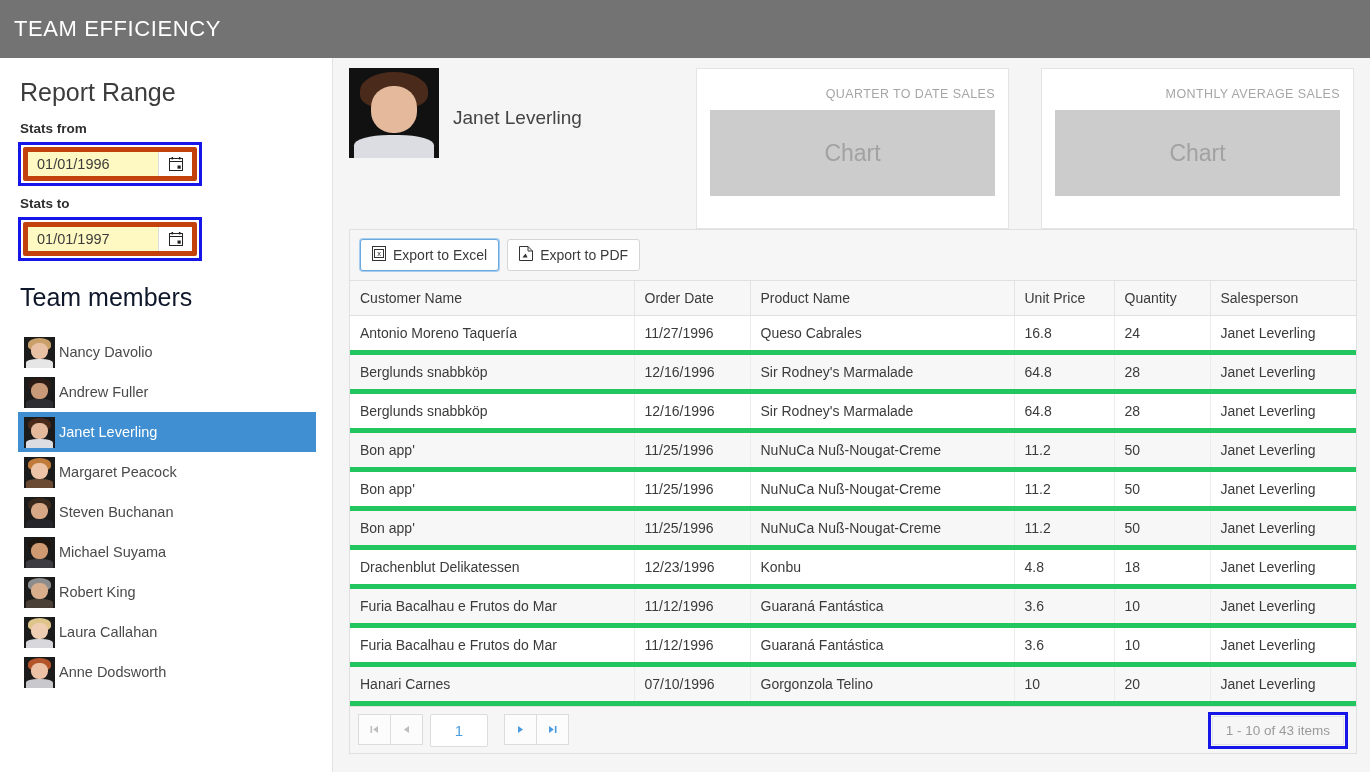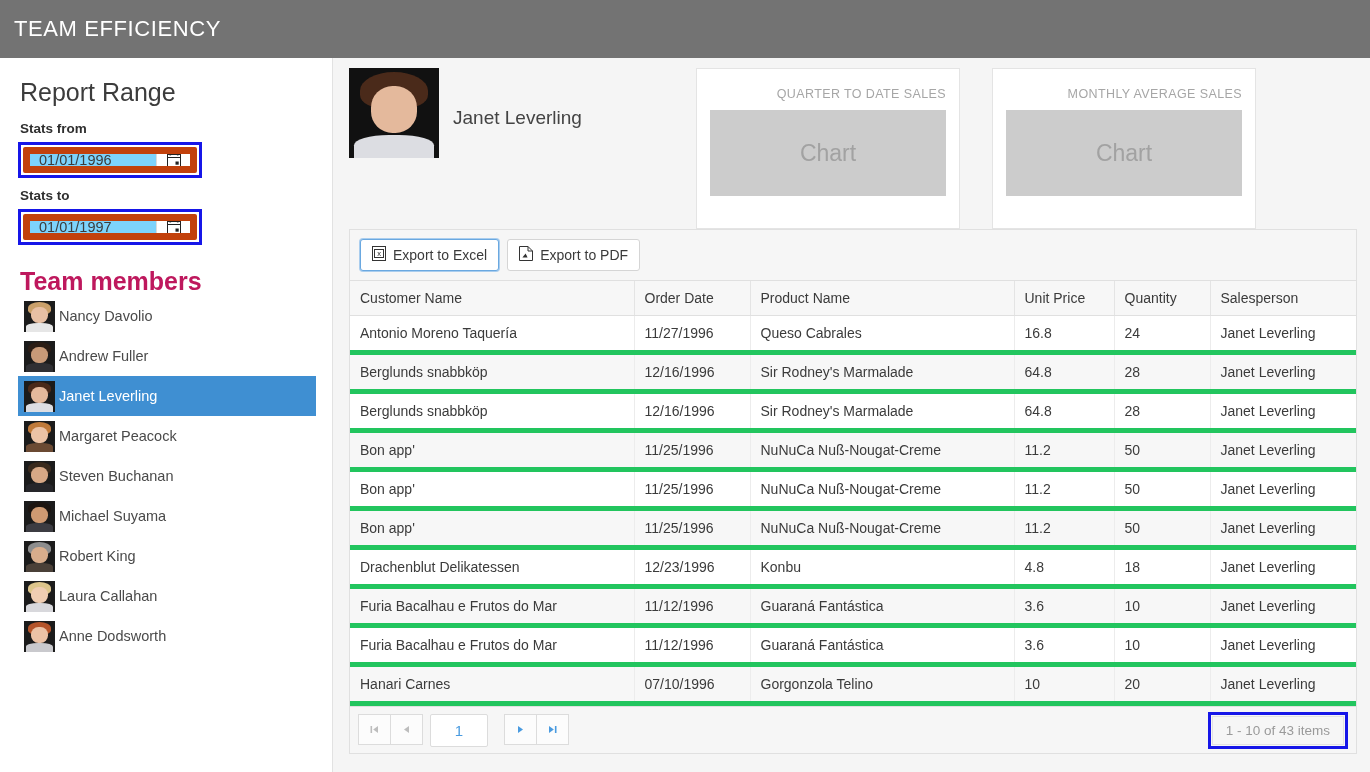--- a/index.html
+++ b/index.html
@@ -51,23 +51,23 @@
   }
   .anno {
     border: 3px solid #1616e8;
     display: inline-block;
     padding: 2px;
     margin-bottom: 10px;
   }
   .datepicker {
     display: flex;
     width: 174px;
-    height: 26px;
-    border: 7px solid #c2410c;
-    background: #7dd3fc;
+    height: 34px;
+    border: 5px solid #c2410c;
+    background: #fef9c3;
     border-radius: 2px;
     overflow: hidden;
   }
   .datepicker input {
     flex: 1;
     border: 0;
     outline: none;
     padding: 0 9px;
     font-size: 14.5px;
     color: #3b3b3b;
@@ -79,23 +79,23 @@
     width: 34px;
     border-left: 1px solid #dcdcdc;
     background: #fff;
     display: flex;
     align-items: center;
     justify-content: center;
     cursor: pointer;
   }
   .side-h2 {
     font-size: 25px;
-    font-weight: bold;
-    color: #be185d;
-    margin: 12px 0 0 2px;
+    font-weight: normal;
+    color: #0f172a;
+    margin: 12px 0 20px 2px;
   }
 
   .members { list-style: none; margin: 0; padding: 0; }
   .member {
     display: flex;
     align-items: center;
     height: 40px;
     padding: 0 10px 0 6px;
     cursor: pointer;
   }
@@ -138,21 +138,21 @@
   }
   .person-name {
     font-size: 19px;
     color: #444;
     margin: 39px 0 0 14px;
   }
   .cards { display: flex; gap: 32px; }
   .card {
     background: #ffffff;
     border: 1px solid #e4e4e4;
-    width: 264px;
+    width: 313px;
     height: 161px;
     padding: 10px 13px 13px 13px;
   }
   .card-title {
     text-align: right;
     color: #a6a6a6;
     font-size: 12.5px;
     letter-spacing: .4px;
     margin: 8px 0 9px 0;
   }

